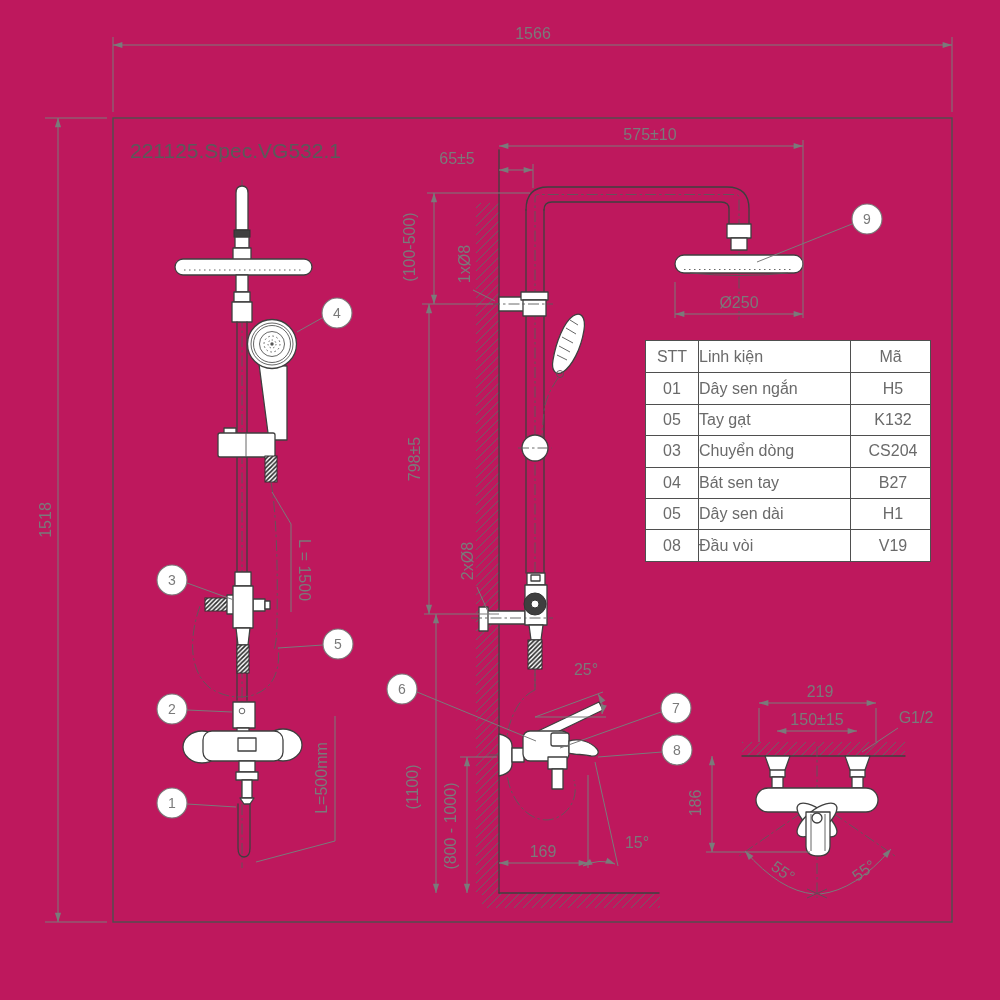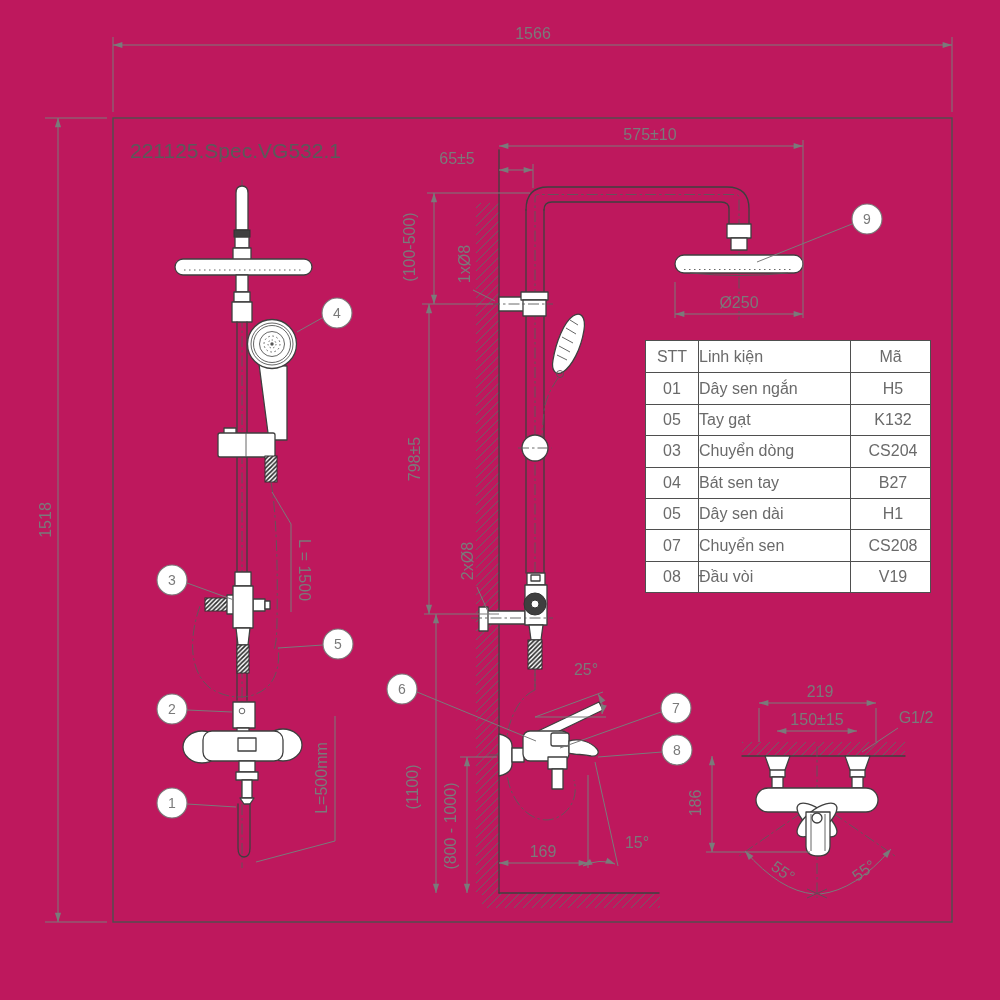--- a/index.html
+++ b/index.html
@@ -300,25 +300,20 @@
             <td class="w1">04</td>
             <td class="w2">Bát sen tay</td>
             <td class="w3">B27</td>
           </tr>
       <tr>
             <td class="w1">05</td>
             <td class="w2">Dây sen dài</td>
             <td class="w3">H1</td>
           </tr>
       <tr>
-            <td class="w1">07</td>
-            <td class="w2">Chuyển sen</td>
-            <td class="w3">CS208</td>
-          </tr>
-      <tr>
             <td class="w1">08</td>
             <td class="w2">Đầu vòi</td>
             <td class="w3">V19</td>
           </tr>
     </tbody>
   </table>
 </div>
 </div>
 
 </body></html>

